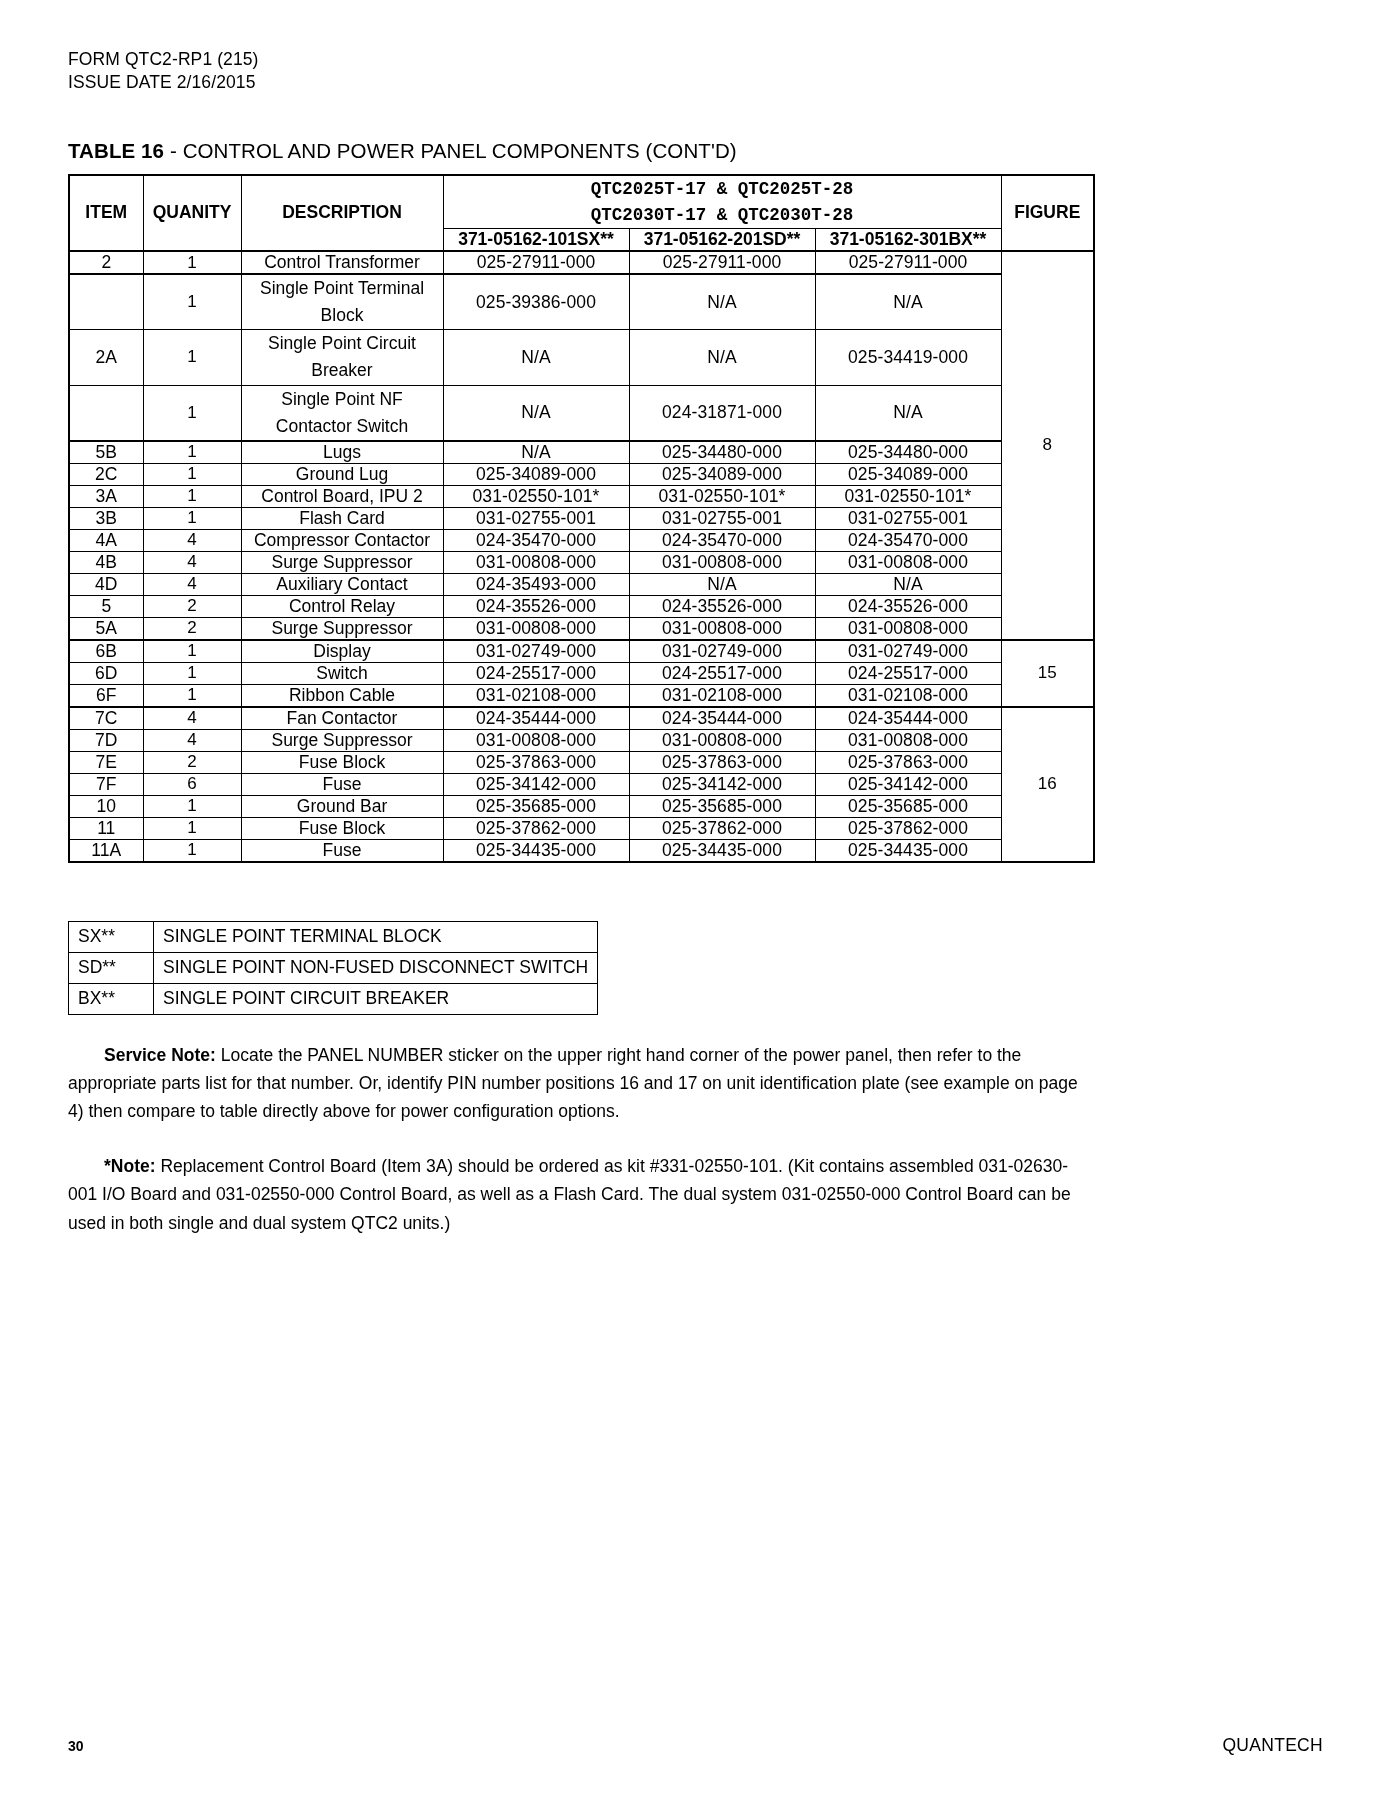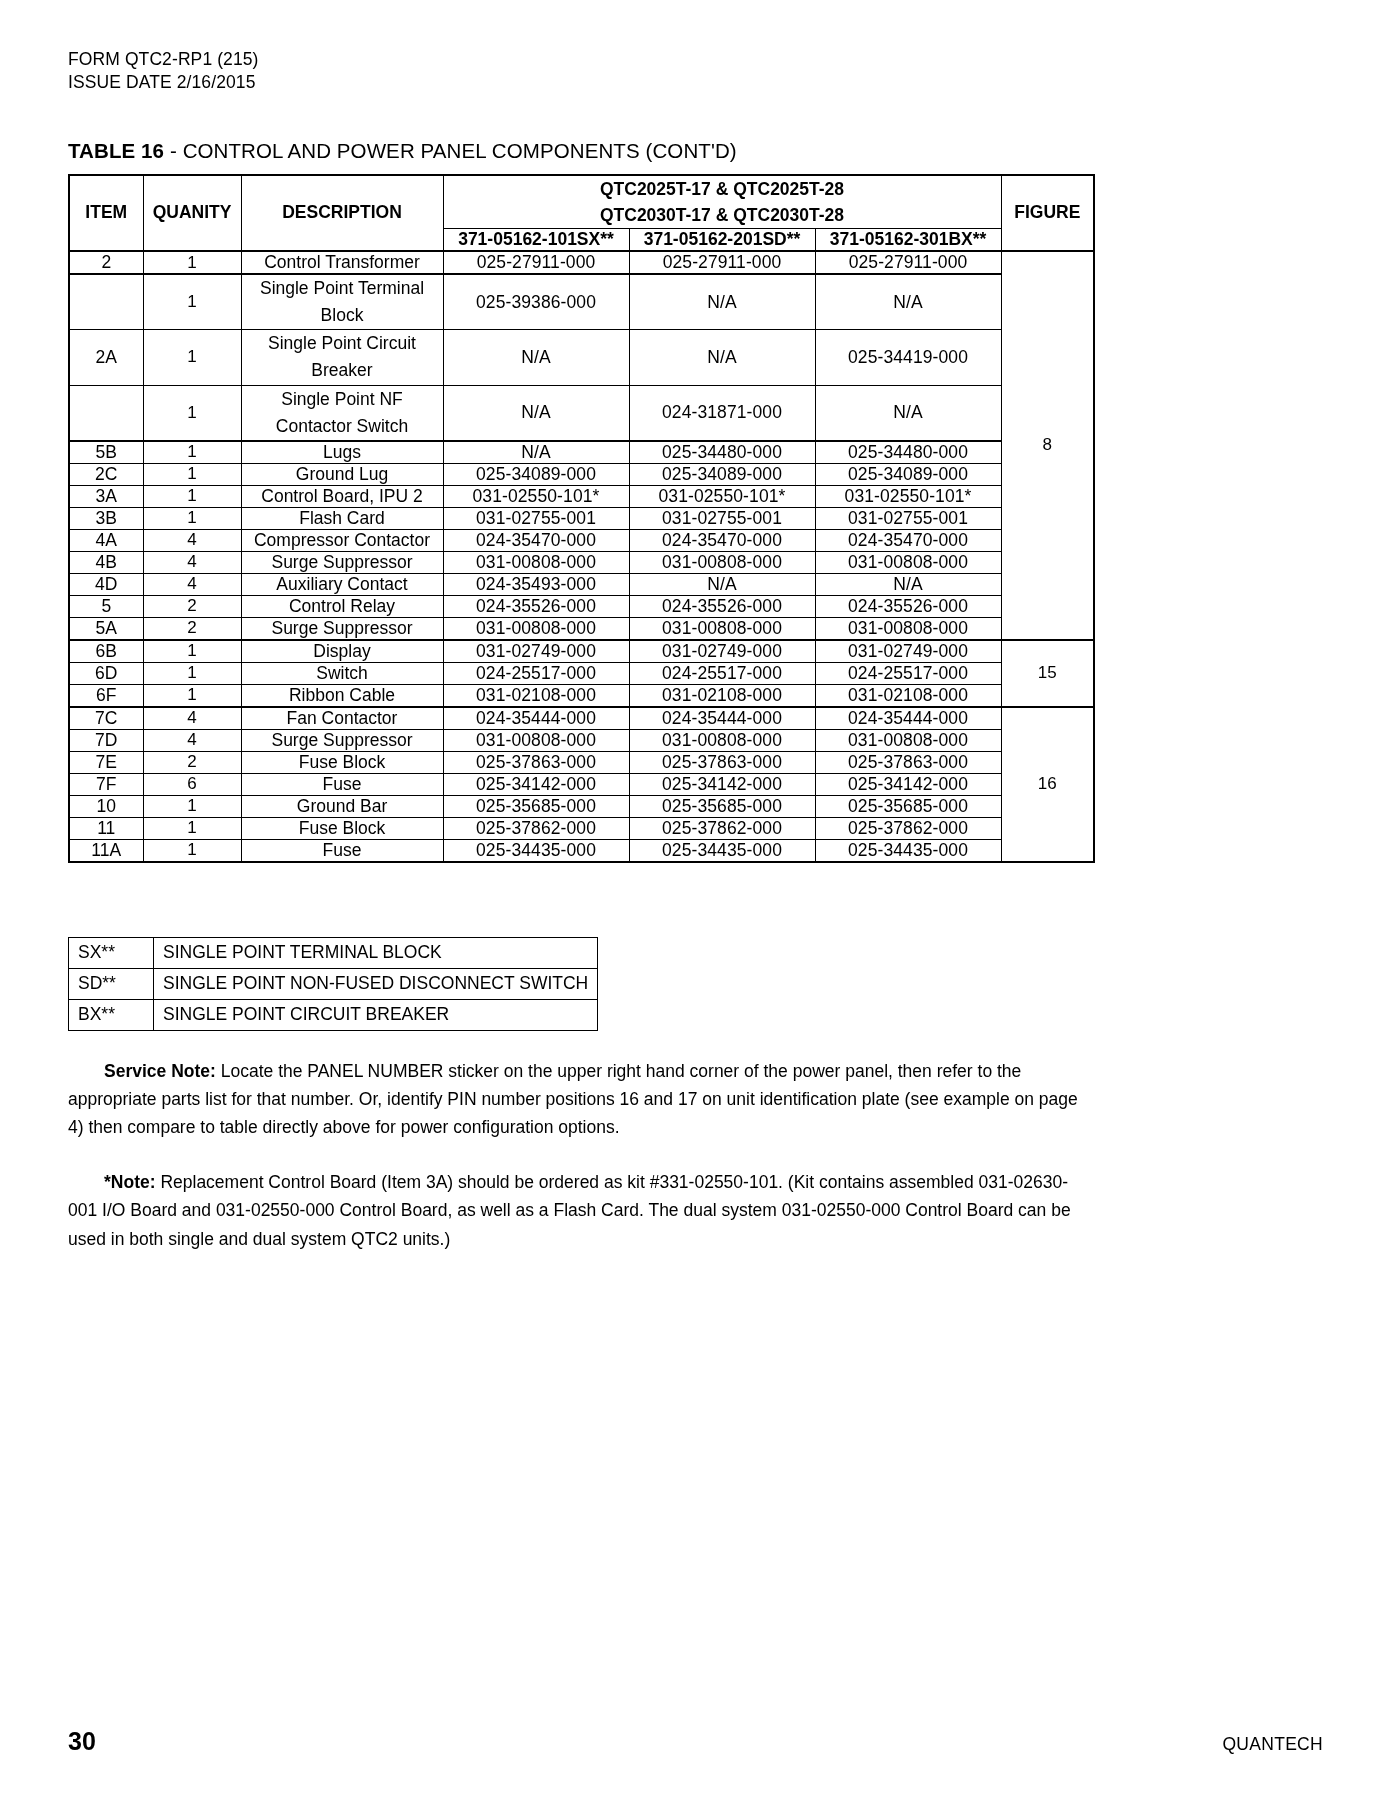--- a/index.html
+++ b/index.html
@@ -72,26 +72,26 @@
   }
   td.desc .two-line { line-height: 1.55; }
   td.itm { font-weight: bold; font-size: 17.5px; }
   td.part { font-size: 17.5px; letter-spacing: 0.1px; }
 
   
   table.main { border: 2px solid #000; }
   tr.grp-top > td, tr.grp-top > th { border-top: 2px solid #000; }
   td.sep-right { border-right: 2px solid #000; }
 
-  .hdr-stack { line-height: 1.5; padding: 7px 4px; }
+  .hdr-stack { line-height: 1.5; padding: 7px 4px; font-family: Liberation Mono, monospace; }
 
   
   table.legend {
     border-collapse: collapse;
-    margin-top: 74px;
+    margin-top: 58px;
     font-size: 17.5px;
     border: 1.6px solid #000;
   }
   table.legend td {
     border: 1px solid #000;
     padding: 4px 9px 5px 9px;
     vertical-align: middle;
     white-space: nowrap;
   }
   table.legend td.code { width: 66px; }
@@ -110,21 +110,21 @@
   
   .footer {
     position: absolute;
     left: 68px;
     right: 68px;
     bottom: 44px;
     display: flex;
     justify-content: space-between;
     align-items: baseline;
   }
-  .footer .pg { font-size: 25px; font-weight: bold; }
+  .footer .pg { font-size: 14px; font-weight: bold; }
   .footer .brand { font-size: 17.5px; letter-spacing: 0.3px; }
 </style>
 </head>
 <body>
 
 <div class="page">
 
   <div class="doc-header">
     <div>FORM QTC2-RP1 (215)</div>
     <div>ISSUE DATE 2/16/2015</div>

